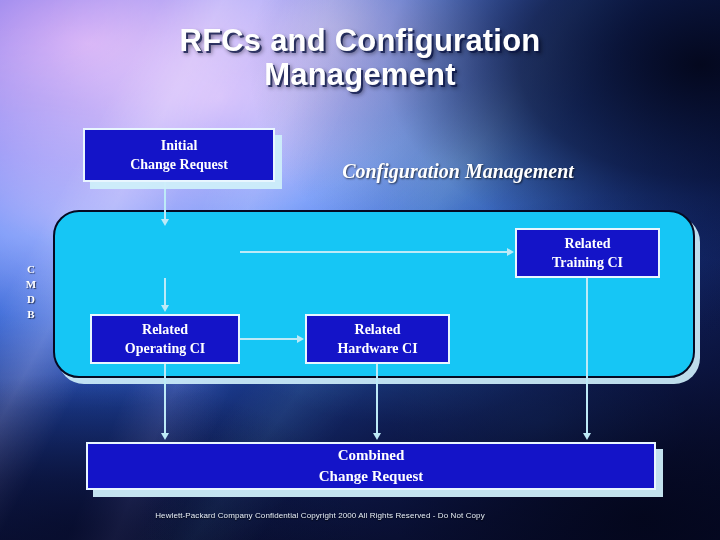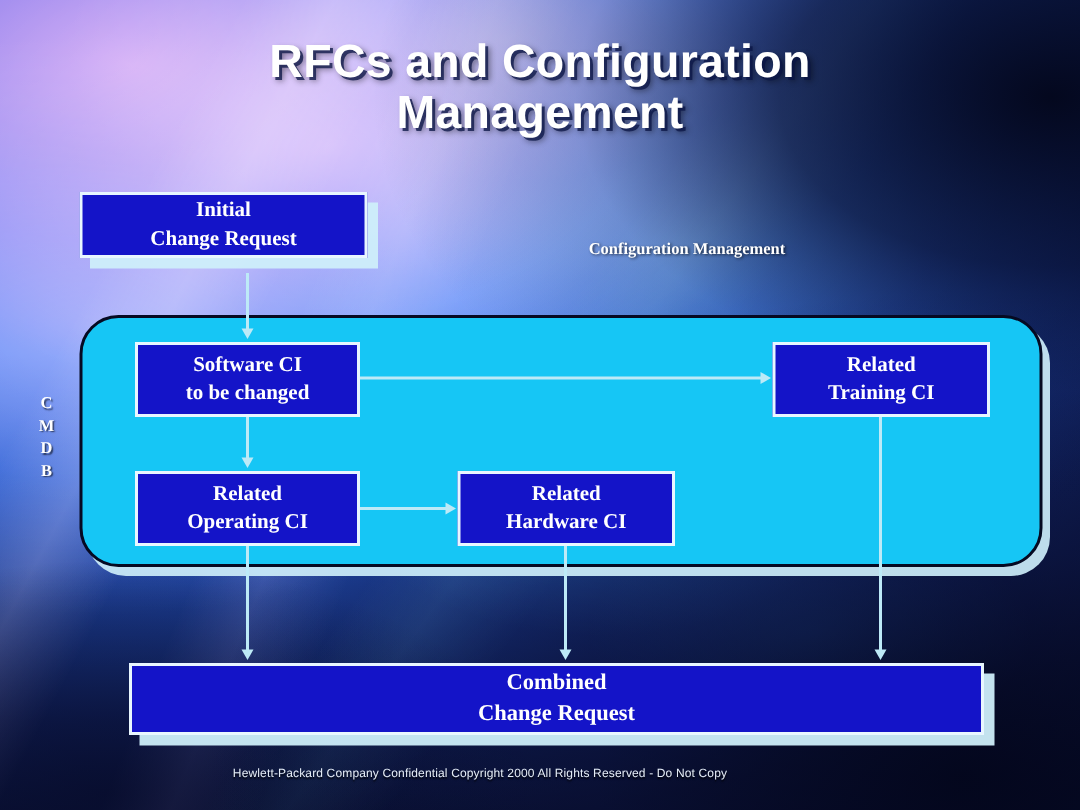--- a/index.html
+++ b/index.html
@@ -112,22 +112,23 @@
   }
 
   
   .cm-caption {
     position: absolute;
     left: 340px;
     top: 160px;
     width: 236px;
     text-align: center;
     font-family: "Liberation Serif", serif;
-    font-weight: bold;
-    font-size: 11px;
+    font-style: italic;
+    font-weight: bold;
+    font-size: 20px;
     color: #ffffff;
     text-shadow: 1px 1px 2px rgba(0,0,0,0.65);
   }
 
   
   .node {
     position: absolute;
     background: #1414c8;
     border: 2px solid #e8f6ff;
     box-sizing: border-box;
@@ -139,21 +140,21 @@
     font-family: "Liberation Serif", serif;
     font-weight: bold;
     font-size: 14px;
     line-height: 19px;
     white-space: pre-line;
     z-index: 3;
   }
   .node.shadowed {
     box-shadow: 7px 7px 0 rgba(206,238,250,0.95);
   }
-  .node-initial   { left: 53px;  top: 128px; width: 192px; height: 44px; }
+  .node-initial   { left: 83px;  top: 128px; width: 192px; height: 54px; }
   .node-software  { left: 90px;  top: 228px; width: 150px; height: 50px; }
   .node-operating { left: 90px;  top: 314px; width: 150px; height: 50px; }
   .node-hardware  { left: 305px; top: 314px; width: 145px; height: 50px; }
   .node-training  { left: 515px; top: 228px; width: 145px; height: 50px; }
   .node-combined  { left: 86px;  top: 442px; width: 570px; height: 48px; font-size: 15px; line-height: 21px; }
 
   
   .conn {
     position: absolute;
     background: #bdeaf7;
@@ -231,22 +232,20 @@
   <div class="arrow-down" style="left:161px; top:433px;"></div>
 
   <div class="conn conn-v" style="left:376px; top:364px; height:70px;"></div>
   <div class="arrow-down" style="left:373px; top:433px;"></div>
 
   <div class="conn conn-v" style="left:586px; top:278px; height:156px;"></div>
   <div class="arrow-down" style="left:583px; top:433px;"></div>
 
   <div class="node node-initial shadowed">Initial
 Change Request</div>
-  <div class="node node-software">Software CI
-to be changed</div>
   <div class="node node-operating">Related
 Operating CI</div>
   <div class="node node-hardware">Related
 Hardware CI</div>
   <div class="node node-training">Related
 Training CI</div>
   <div class="node node-combined shadowed">Combined
 Change Request</div>
 
   <div class="footer">Hewlett-Packard Company Confidential Copyright 2000 All Rights Reserved - Do Not Copy</div>

